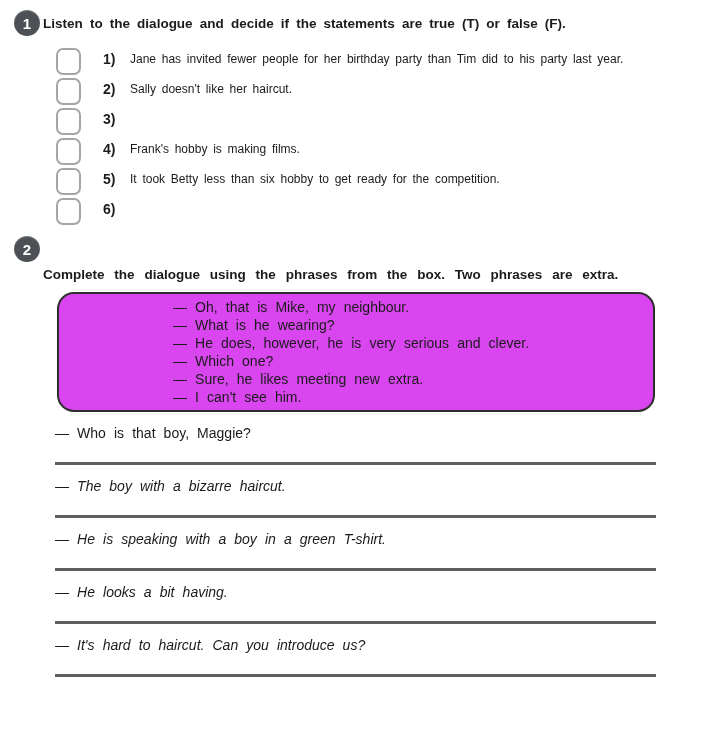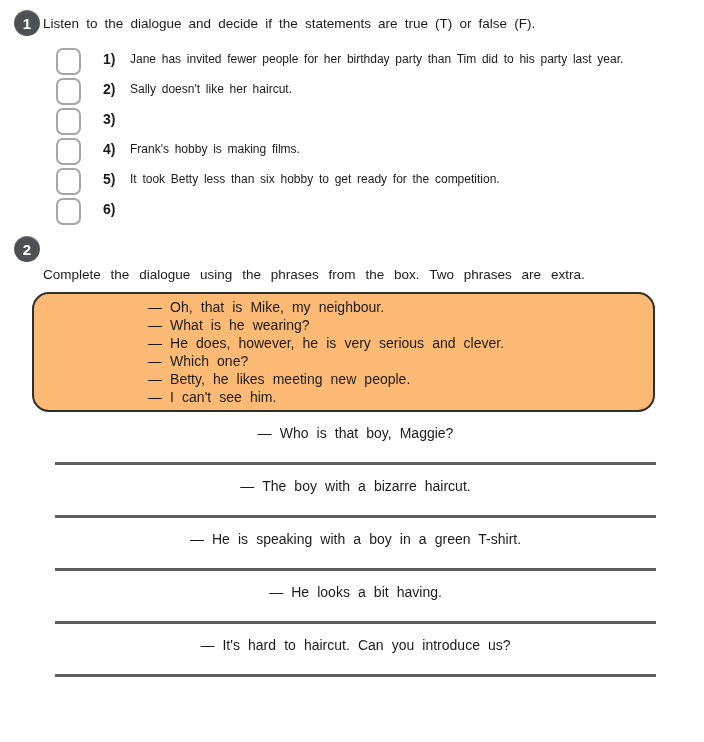--- a/index.html
+++ b/index.html
@@ -20,21 +20,21 @@
     box-shadow: inset 0 1px 1px rgba(255,255,255,.25);
     color:#ffffff;
     font-weight:bold;
     font-size:15px;
     display:flex; align-items:center; justify-content:center;
   }
   .ex-title {
     flex:1;
     margin:3px 0 0 3px;
     font-size:13.5px;
-    font-weight:normal;
+    font-weight:bold;
     line-height:22px;
     text-align:justify;
   }
   .ex1-title { white-space:nowrap; word-spacing:0.25em; }
   .ex2-title { word-spacing:0.45em;margin-top:28px; }
 
   .statements { list-style:none; margin:12px 0 0 42px; }
   .statement { display:flex; align-items:flex-start; margin-bottom:3px; min-height:27px; }
   .checkbox {
     flex:none;
@@ -55,46 +55,45 @@
     flex:1;
     font-size:12px;
     line-height:22px;
     text-align:justify;
     word-spacing:0.2em;
   }
 
   .exercise-2 { margin-top:11px; }
 
   .phrase-box {
-    margin:6px 3px 0 18px;
+    margin:6px 3px 0 43px;
     border:2px solid #2e2e2e;
     border-radius:17px;
     padding:4px 8px 4px 114px;
-    background:#fdba74;
+    background:#d946ef;
   }
   .phrase {
     font-size:14px;
     line-height:18px;
     word-spacing:0.3em;
     white-space:nowrap;
   }
 
   .dialogue { margin:11px 2px 0 41px; }
   .d-text {
     font-size:14px;
     line-height:20px;
     word-spacing:0.3em;
-    text-align:center;
   }
   .answer-line {
     height:3px;
     background:#5f5f5f;
     margin-top:19px;
   }
-  .d-item + .d-item { margin-top:11px; }
+  .d-item + .d-item { margin-top:11px;font-style:italic; }
 </style>
 </head>
 <body>
 
 <section class="exercise-1">
   <div class="ex-header">
     <div class="badge">1</div>
     <h2 class="ex-title ex1-title">Listen to the dialogue and decide if the statements are true (T) or false (F).</h2>
   </div>
 
@@ -134,21 +133,21 @@
   <div class="ex-header">
     <div class="badge">2</div>
     <h2 class="ex-title ex2-title">Complete the dialogue using the phrases from the box. Two phrases are extra.</h2>
   </div>
 
   <div class="phrase-box">
     <p class="phrase">— Oh, that is Mike, my neighbour.</p>
     <p class="phrase">— What is he wearing?</p>
     <p class="phrase">— He does, however, he is very serious and clever.</p>
     <p class="phrase">— Which one?</p>
-    <p class="phrase">— Betty, he likes meeting new people.</p>
+    <p class="phrase">— Sure, he likes meeting new extra.</p>
     <p class="phrase">— I can't see him.</p>
   </div>
 
   <div class="dialogue">
     <div class="d-item">
       <p class="d-text">— Who is that boy, Maggie?</p>
       <div class="answer-line"></div>
     </div>
     <div class="d-item">
       <p class="d-text">— The boy with a bizarre haircut.</p>

